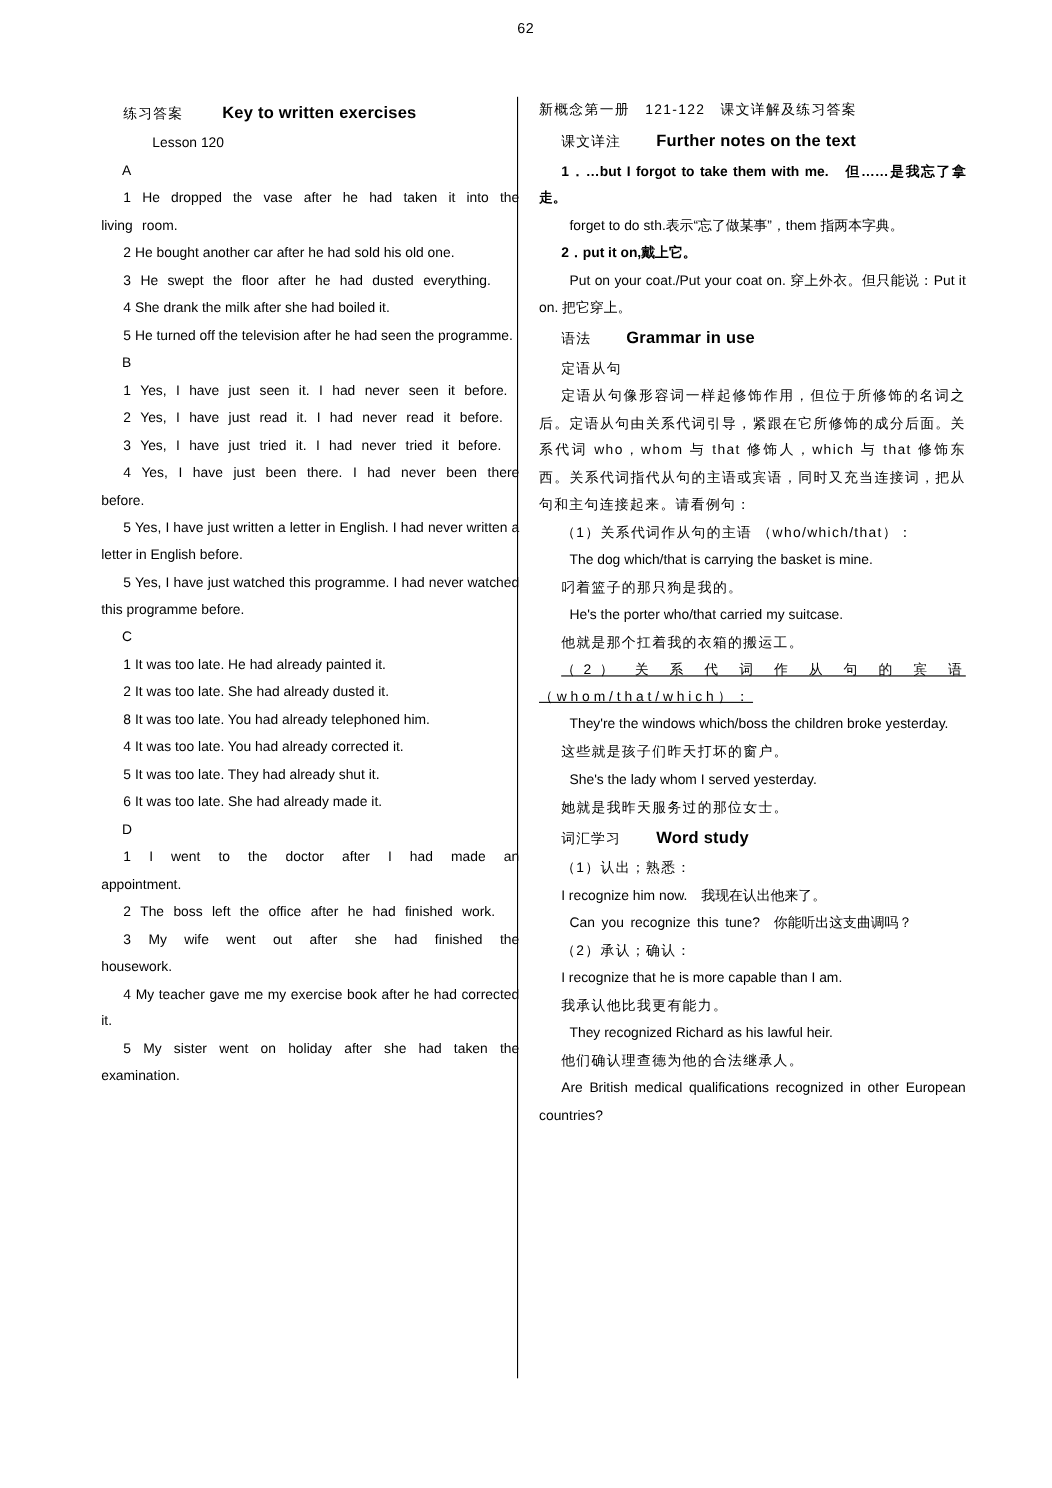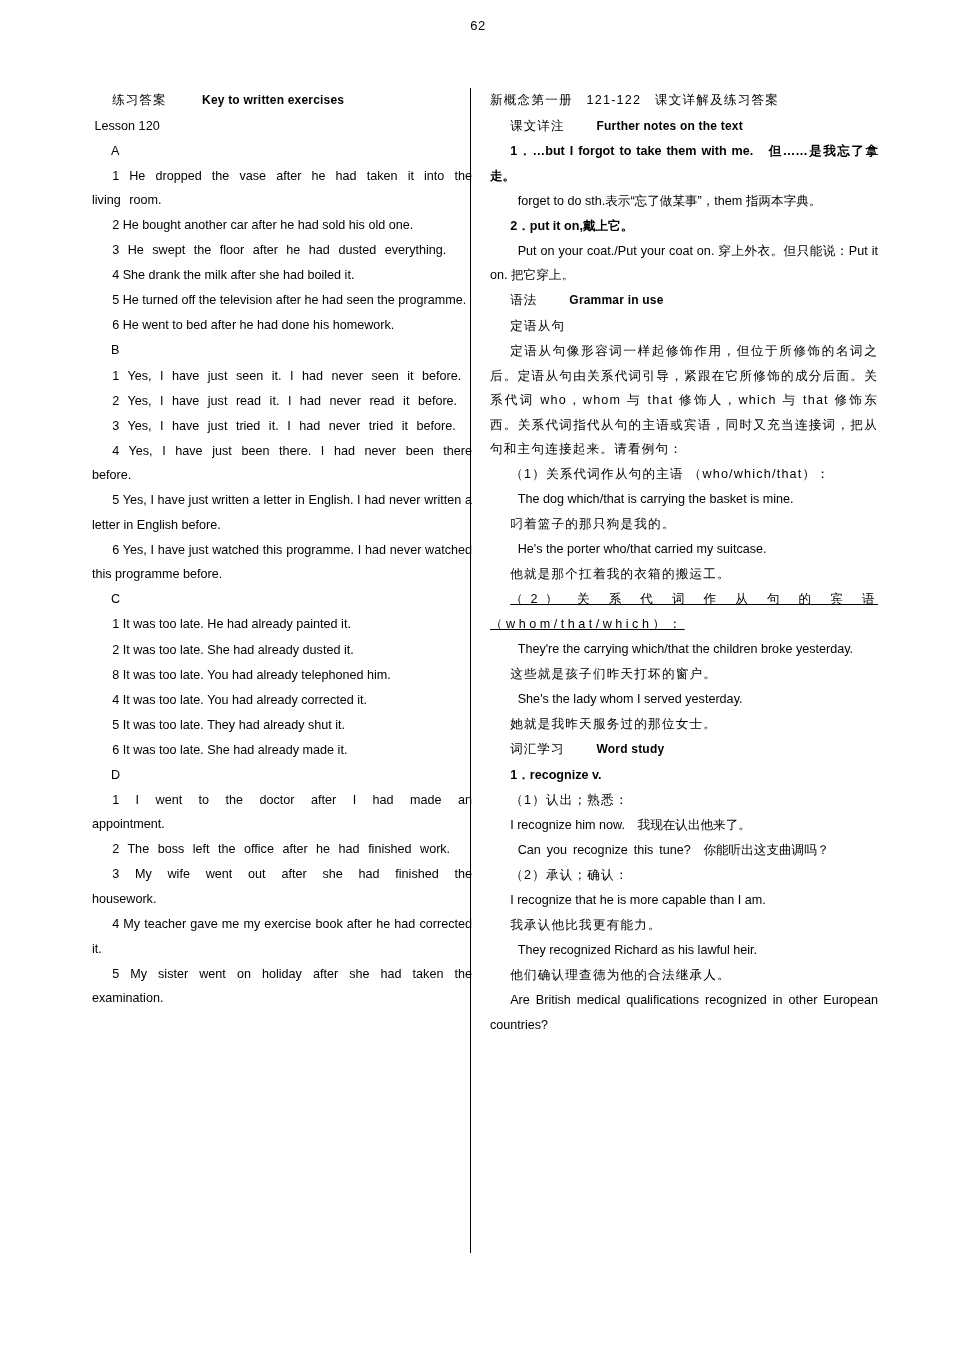--- a/index.html
+++ b/index.html
@@ -68,39 +68,40 @@
   .bold { font-weight: bold; }
   .head-line {
     margin-bottom: 1px;
   }
   .head-cn {
     font-size: 12.6px;
     letter-spacing: 1px;
   }
   .head-en {
     font-weight: bold;
-    font-size: 12px;
+    font-size: 15px;
     letter-spacing: 0.2px;
     padding-left: 18px;
   }
   .spaced {
     word-spacing: 2.5px;
   }
   .spaced-wide {
     word-spacing: 5px;
   }
   .cn {
     letter-spacing: 1.2px;
   }
   .cn-wide {
     letter-spacing: 3.5px;
     text-decoration: underline;
   }
   .lesson-label {
     text-indent: 0.2em;
+    margin-left: 44px;
   }
   .sec-label {
     text-indent: 1.5em;
   }
 </style>
 </head>
 <body>
 
 <div class="page">
 
@@ -119,29 +120,28 @@
       </p>
 
       <p class="lesson-label">Lesson 120</p>
 
       <p class="sec-label">A</p>
       <p class="indent1 spaced-wide">1 He dropped the vase after he had taken it into the living room.</p>
       <p class="indent1">2 He bought another car after he had sold his old one.</p>
       <p class="indent1 spaced-wide">3 He swept the floor after he had dusted everything.</p>
       <p class="indent1">4 She drank the milk after she had boiled it.</p>
       <p class="indent1">5 He turned off the television after he had seen the programme.</p>
-      <p class="indent1">6 He went to bed after he had done his homework.</p>
 
       <p class="sec-label">B</p>
       <p class="indent1 spaced-wide">1 Yes, I have just seen it. I had never seen it before.</p>
       <p class="indent1 spaced-wide">2 Yes, I have just read it. I had never read it before.</p>
       <p class="indent1 spaced-wide">3 Yes, I have just tried it. I had never tried it before.</p>
       <p class="indent1 spaced-wide">4 Yes, I have just been there. I had never been there before.</p>
       <p class="indent1">5 Yes, I have just written a letter in English. I had never written a letter in English before.</p>
-      <p class="indent1">6 Yes, I have just watched this programme. I had never watched this programme before.</p>
+      <p class="indent1">5 Yes, I have just watched this programme. I had never watched this programme before.</p>
 
       <p class="sec-label">C</p>
       <p class="indent1">1 It was too late. He had already painted it.</p>
       <p class="indent1">2 It was too late. She had already dusted it.</p>
       <p class="indent1">8 It was too late. You had already telephoned him.</p>
       <p class="indent1">4 It was too late. You had already corrected it.</p>
       <p class="indent1">5 It was too late. They had already shut it.</p>
       <p class="indent1">6 It was too late. She had already made it.</p>
 
       <p class="sec-label">D</p>
@@ -175,32 +175,31 @@
       </p>
 
       <p class="indent1 cn">定语从句</p>
       <p class="indent1 cn">定语从句像形容词一样起修饰作用，但位于所修饰的名词之后。定语从句由关系代词引导，紧跟在它所修饰的成分后面。关系代词 who，whom 与 that 修饰人，which 与 that 修饰东西。关系代词指代从句的主语或宾语，同时又充当连接词，把从句和主句连接起来。请看例句：</p>
       <p class="indent1 cn">（1）关系代词作从句的主语 （who/which/that）：</p>
       <p class="indent2">The dog which/that is carrying the basket is mine.</p>
       <p class="indent1 cn">叼着篮子的那只狗是我的。</p>
       <p class="indent2">He's the porter who/that carried my suitcase.</p>
       <p class="indent1 cn">他就是那个扛着我的衣箱的搬运工。</p>
       <p class="indent1 cn-wide">（2） 关 系 代 词 作 从 句 的 宾 语（whom/that/which）：</p>
-      <p class="indent2">They're the carrying which/that the children broke yesterday.</p>
+      <p class="indent2">They're the windows which/boss the children broke yesterday.</p>
       <p class="indent1 cn">这些就是孩子们昨天打坏的窗户。</p>
       <p class="indent2">She's the lady whom I served yesterday.</p>
       <p class="indent1 cn">她就是我昨天服务过的那位女士。</p>
 
       <p class="head-line indent1">
         <span class="head-cn">词汇学习</span>
         &nbsp;&nbsp;
         <span class="head-en">Word study</span>
       </p>
 
-      <p class="indent1 bold">1．recognize v.</p>
       <p class="indent1 cn">（1）认出；熟悉：</p>
       <p class="indent1">I recognize him now.　我现在认出他来了。</p>
       <p class="indent2 spaced">Can you recognize this tune?　你能听出这支曲调吗？</p>
       <p class="indent1 cn">（2）承认；确认：</p>
       <p class="indent1">I recognize that he is more capable than I am.</p>
       <p class="indent1 cn">我承认他比我更有能力。</p>
       <p class="indent2">They recognized Richard as his lawful heir.</p>
       <p class="indent1 cn">他们确认理查德为他的合法继承人。</p>
       <p class="indent1 spaced">Are British medical qualifications recognized in other European countries?</p>
 

